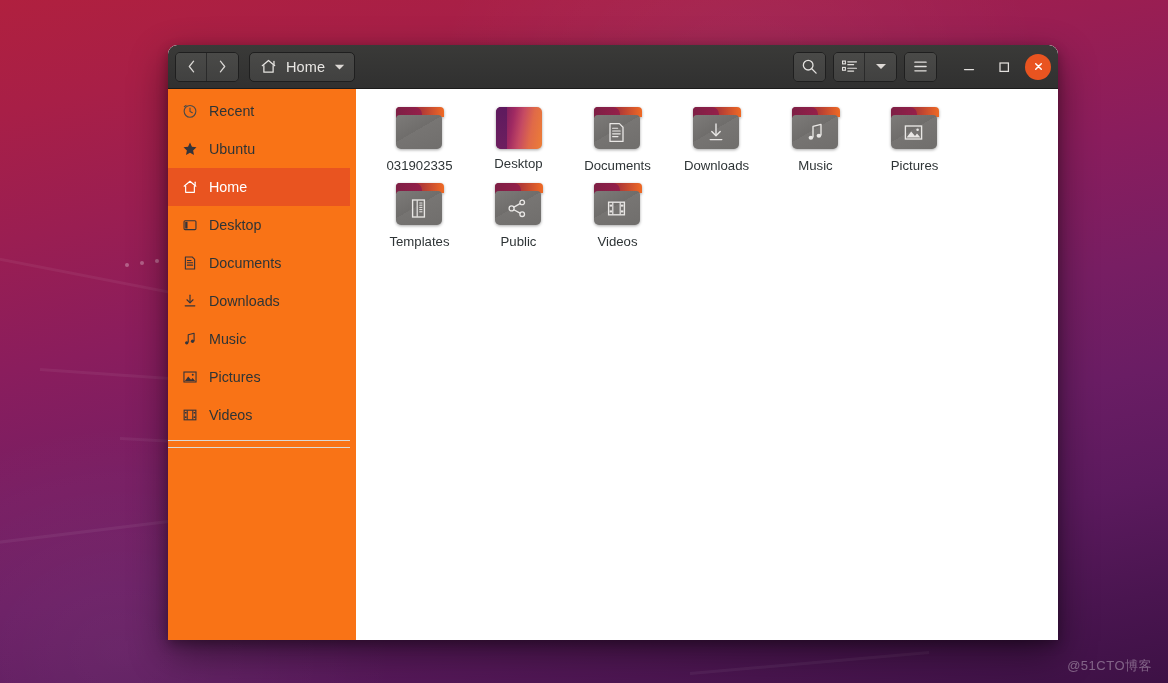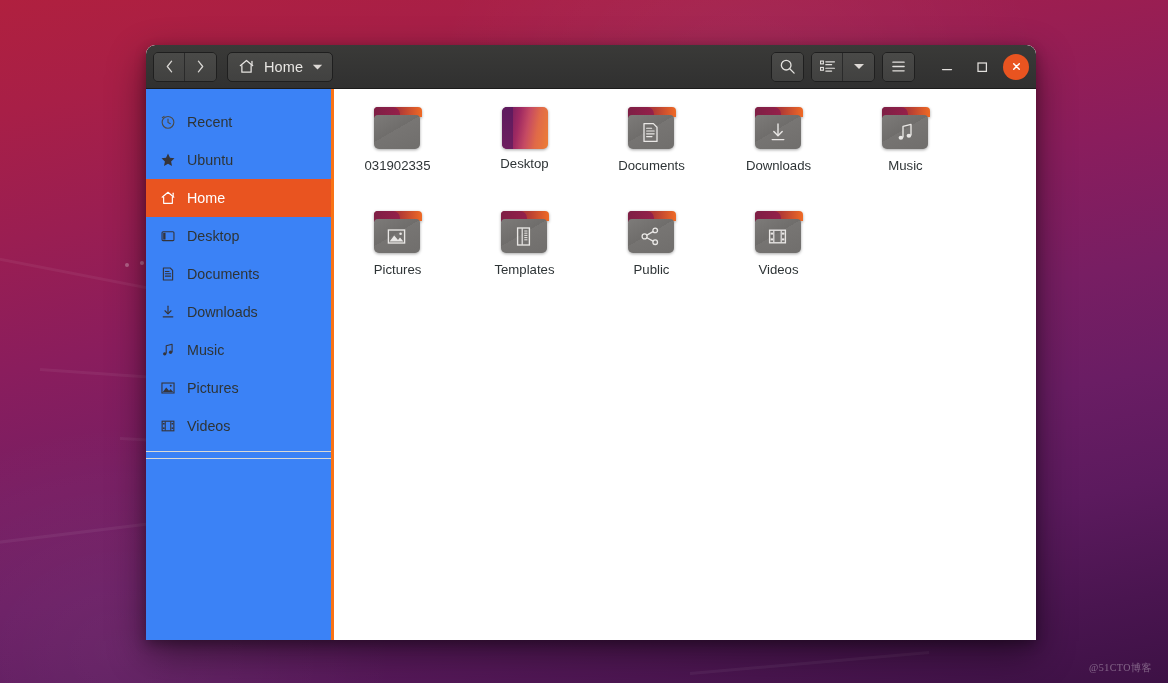--- a/index.html
+++ b/index.html
@@ -46,21 +46,21 @@
     position: absolute;
     width: 4px; height: 4px;
     border-radius: 50%;
     background: rgba(255,255,255,0.30);
     pointer-events: none;
   }
 
   
   #window {
     position: absolute;
-    left: 146px;
+    left: 168px;
     top: 45px;
     width: 890px;
     height: 595px;
     border-radius: 9px 9px 0 0;
     box-shadow: 0 14px 38px rgba(0,0,0,0.45), 0 4px 12px rgba(0,0,0,0.3);
     overflow: hidden;
     display: flex;
     flex-direction: column;
     background: #ffffff;
   }
@@ -143,23 +143,23 @@
     flex: 1;
     display: flex;
     min-height: 0;
     background: #ffffff;
   }
 
   
   #sidebar {
     width: 188px;
     flex: 0 0 188px;
-    background: #3b82f6;
-    border-right: 3px solid #f97316;
-    padding-top: 14px;
+    background: #f97316;
+    border-right: 6px solid #f97316;
+    padding-top: 3px;
     overflow: hidden;
   }
   .sb-item {
     display: flex;
     align-items: center;
     height: 38px;
     padding: 0 8px 0 14px;
     gap: 11px;
     cursor: pointer;
     color: #2e3436;
@@ -196,21 +196,20 @@
   #content {
     flex: 1;
     background: #ffffff;
     padding: 12px 10px 0 14px;
     overflow: hidden;
   }
   .grid {
     display: flex;
     flex-wrap: wrap;
     align-content: flex-start;
-    gap: 28px;
   }
   .f-item {
     width: 99px;
     padding: 6px 2px 4px 2px;
     display: flex;
     flex-direction: column;
     align-items: center;
     cursor: pointer;
     border-radius: 5px;
   }
@@ -282,24 +281,24 @@
     width: 11px;
     background: linear-gradient(180deg, #5e1a5e, #6d1f5f);
   }
 
   
   #watermark {
     position: absolute;
     right: 16px;
     bottom: 8px;
     color: rgba(255,255,255,0.34);
-    font-size: 10px;
+    font-size: 13px;
     letter-spacing: .5px;
     pointer-events: none;
-    font-family: Liberation Serif, serif;
+    font-family: Liberation Sans, sans-serif;
     text-align: center;
   }
 </style>
 </head>
 <body>
 
 <div id="desktop">
 
   <div class="wp-streak" style="left:-40px; top:250px;  width:330px; height:3px; transform:rotate(11deg);"></div>
   <div class="wp-streak" style="left:40px;  top:368px;  width:260px; height:3px; transform:rotate(4deg);"></div>

